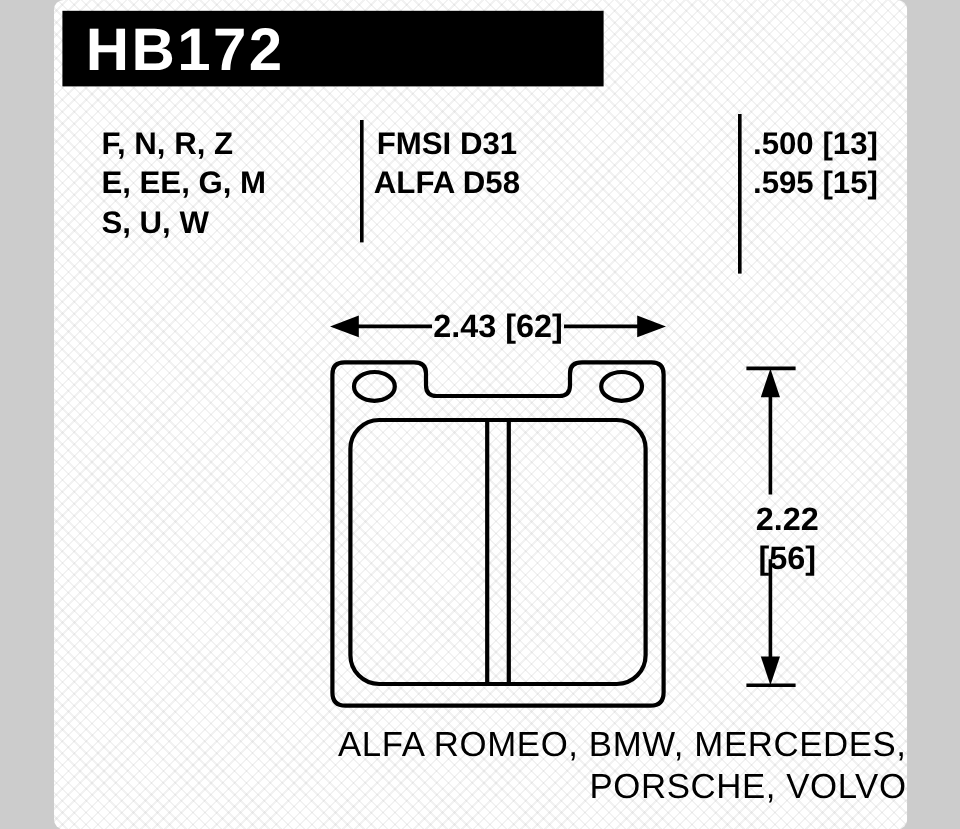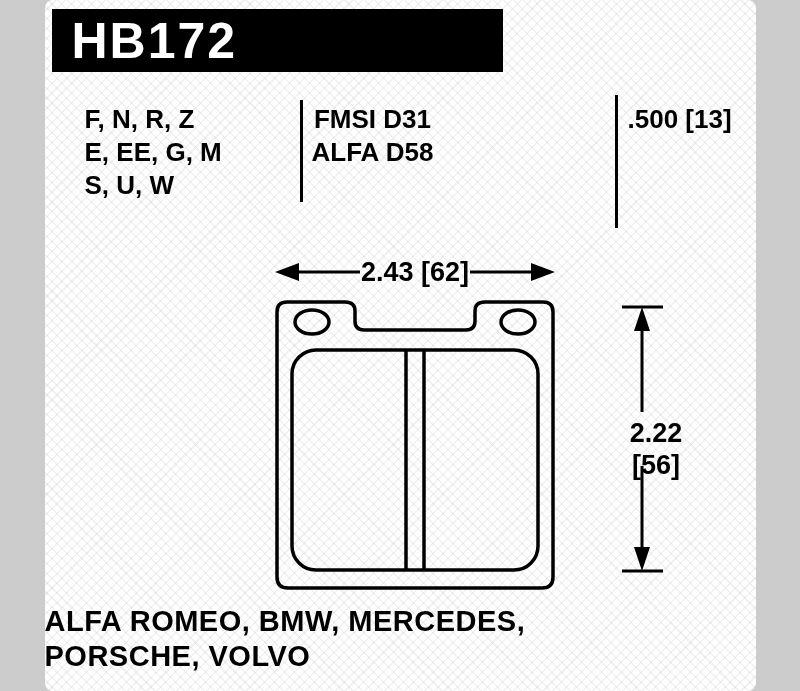--- a/index.html
+++ b/index.html
@@ -82,23 +82,23 @@
     font-family: "Liberation Sans", sans-serif;
     font-weight: bold;
     font-size: 27px;
     fill: #000000;
   }
   .applications {
     position: absolute;
     left: 0;
     right: 0;
     top: 604px;
-    text-align: left;
+    text-align: right;
     font-size: 29px;
-    font-weight: bold;
+    font-weight: normal;
     line-height: 35px;
     letter-spacing: 0.5px;
   }
 </style>
 </head>
 <body>
 
 <div class="page">
 
   <div class="banner">
@@ -115,20 +115,21 @@
 
   <div class="spec-col col-fmsi">
     <div>FMSI D31</div>
     <div>ALFA D58</div>
   </div>
 
   <div class="vline vline2"></div>
 
   <div class="spec-col col-thickness">
     <div>.500 [13]</div>
+    <div>.595 [15]</div>
   </div>
 
   <svg class="drawing" viewBox="0 0 435 350">
 
     <line class="dimline" x1="33" y1="22" x2="100" y2="22"></line>
     <line class="dimline" x1="210" y1="22" x2="277" y2="22"></line>
     <polygon class="arrow" points="15,22 39,13 39,31"></polygon>
     <polygon class="arrow" points="295,22 271,13 271,31"></polygon>
     <text x="155" y="31" text-anchor="middle">2.43 [62]</text>
 

